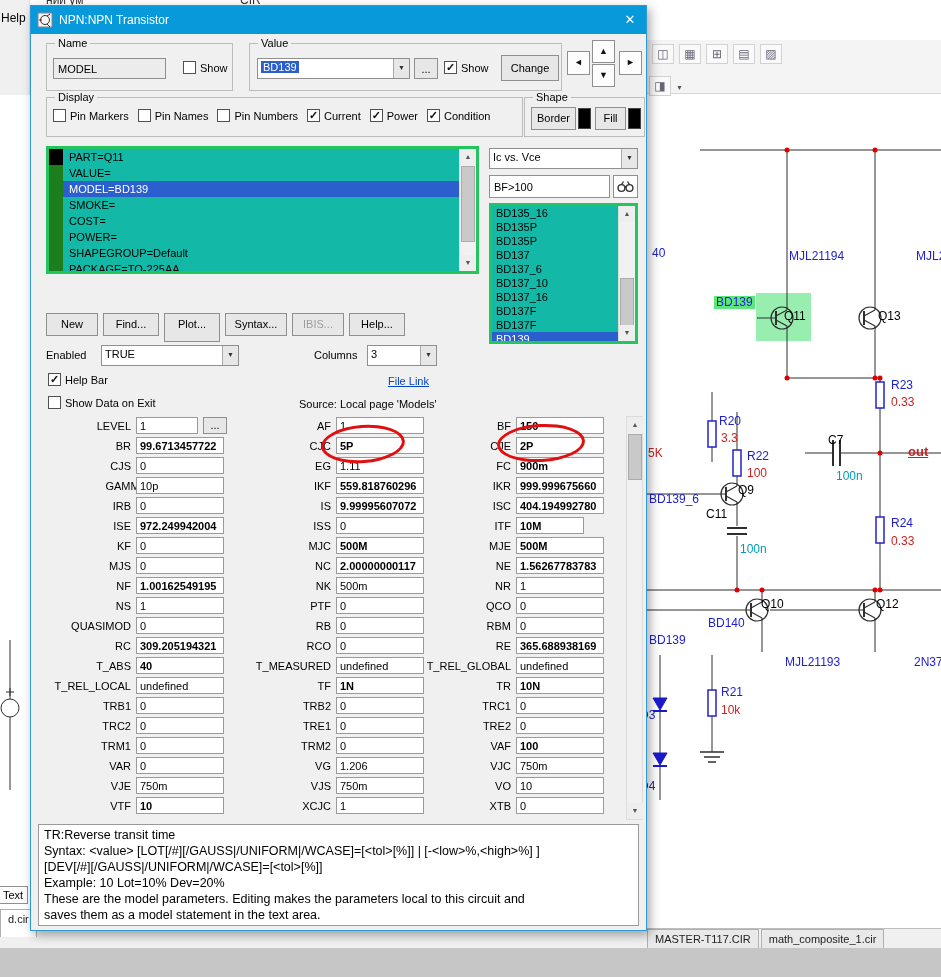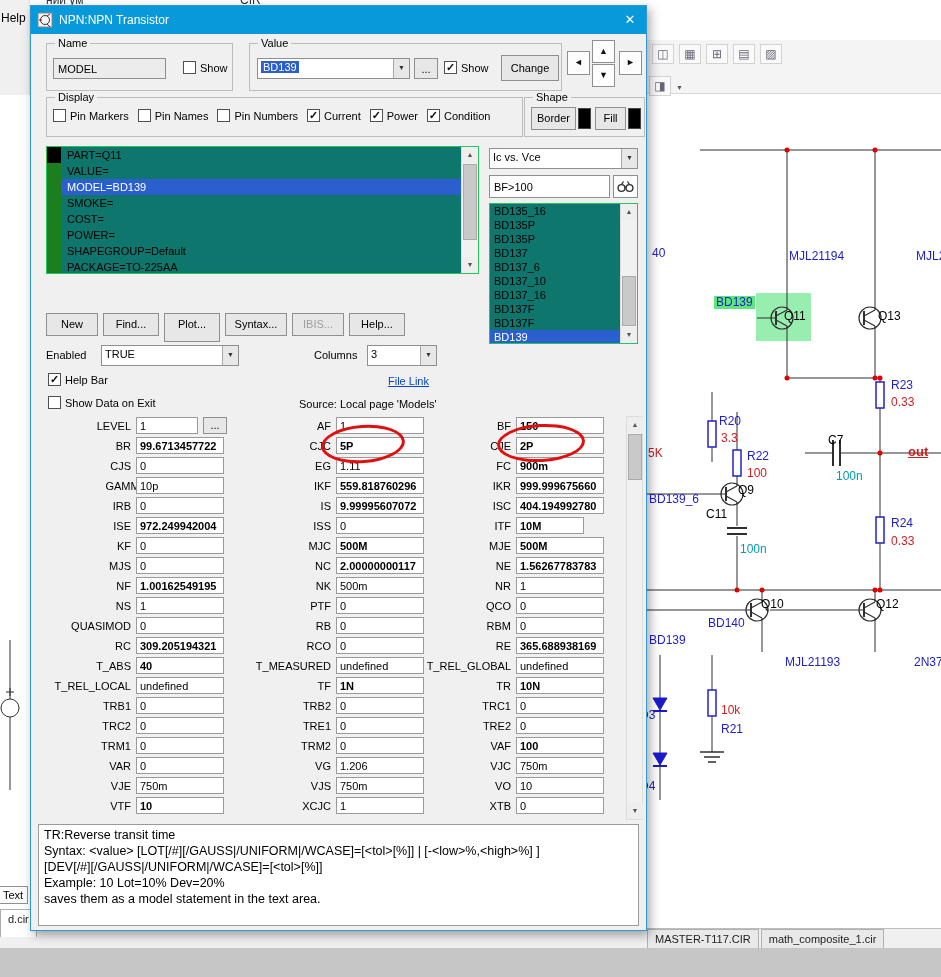--- a/index.html
+++ b/index.html
@@ -32,21 +32,21 @@
 .btn.abs{position:absolute}
 .btn.dis{color:#9d9d9d}
 .navbtn{position:absolute;background:#fdfdfd;border:1px solid #8f8f8f;text-align:center;font-size:9px;line-height:21px;color:#111}
 .combo{position:absolute;background:#fff;border:1px solid #8f8f8f}
 .cval{position:absolute;left:3px;top:2px;right:18px;white-space:nowrap;overflow:hidden}
 .cval.hl span{background:#2b5fce;color:#fff;padding:0 2px}
 .carr{position:absolute;right:0;top:0;bottom:0;width:16px;background:#e7e7e7;border-left:1px solid #a8a8a8;text-align:center;font-size:7px;line-height:18px;color:#333}
 .cb{display:inline-block;width:13px;height:13px;background:#fff;border:1px solid #505050;text-align:center;line-height:11px;font-size:11px;font-weight:bold;color:#111;vertical-align:middle}
 .cklab{margin-left:4px;vertical-align:middle}
 .ckwrap{display:inline-flex;align-items:center;white-space:nowrap}
-.lst{position:absolute;background:#0f766e;border:1px solid #22c55e;overflow:hidden}
+.lst{position:absolute;background:#14b8a6;border:3px solid #22c55e;overflow:hidden}
 .arow{display:flex;height:16px}
 .swatch{flex:0 0 14px;height:16px}
 .atext{flex:1;padding-left:6px;line-height:16px;margin-right:17px}
 .arow.sel .atext{background:#2b5fce;color:#fff}
 .mrow{height:14px;line-height:14px;padding-left:4px;margin-right:17px}
 .mrow.sel{background:#2b5fce;color:#fff;margin-right:17px}
 .sb{position:absolute;top:0;right:0;bottom:0;width:17px;background:#f1f1f1;border-left:1px solid #dcdcdc}
 .sb-up,.sb-dn{position:absolute;left:0;width:16px;height:16px;background:#eee;color:#555;font-size:7px;text-align:center;line-height:16px}
 .sb-up{top:0}.sb-dn{bottom:0}
 .sb-th{position:absolute;left:1px;width:14px;background:#c9c9c9;border:1px solid #ababab}
@@ -159,21 +159,21 @@
     <span class="slab" style="left: 706px; top: 508px; color: rgb(0, 0, 0);">C11</span>
     <span class="slab" style="left: 740px; top: 543px; color: rgb(0, 155, 181);">100n</span>
     <span class="slab" style="left: 891px; top: 517px; color: rgb(33, 33, 204);">R24</span>
     <span class="slab" style="left: 891px; top: 535px; color: rgb(204, 33, 33);">0.33</span>
     <span class="slab" style="left: 761px; top: 598px; color: rgb(0, 0, 0);">Q10</span>
     <span class="slab" style="left: 876px; top: 598px; color: rgb(0, 0, 0);">Q12</span>
     <span class="slab" style="left: 708px; top: 617px; color: rgb(33, 33, 204);">BD140</span>
     <span class="slab" style="left: 649px; top: 634px; color: rgb(33, 33, 204);">BD139</span>
     <span class="slab" style="left: 785px; top: 656px; color: rgb(33, 33, 204);">MJL21193</span>
     <span class="slab" style="left: 914px; top: 656px; color: rgb(33, 33, 204);">2N37</span>
-    <span class="slab" style="left: 721px; top: 723px; color: rgb(33, 33, 204);">R21</span>
+    <span class="slab" style="left: 721px; top: 686px; color: rgb(33, 33, 204);">R21</span>
     <span class="slab" style="left: 721px; top: 704px; color: rgb(204, 33, 33);">10k</span>
     <span class="slab" style="left: 640px; top: 709px; color: rgb(33, 33, 204);">D3</span>
     <span class="slab" style="left: 640px; top: 780px; color: rgb(33, 33, 204);">D4</span>
   </div>
 
 <div id="tabrow">
   <div id="doc-tabs" style="position:absolute;left:647px;top:0"><span class="tab">MASTER-T117.CIR</span><span class="tab">math_composite_1.cir</span><span class="tab active">УМЗЧ уменьше</span></div>
 </div>
 <div id="statusrow"></div>
 <div id="text-button">Text</div>
@@ -531,15 +531,16 @@
   </div>
 
   <div class="ellipse" style="left:290px;top:419px;width:84px;height:38px;transform:rotate(-4deg)"></div>
   <div class="ellipse" style="left:466px;top:418px;width:88px;height:38px;transform:rotate(-3deg)"></div>
 
   <div class="helpbox" id="help-lines">
       <div>TR:Reverse transit time</div>
       <div>Syntax: &lt;value&gt; [LOT[/#][/GAUSS|/UNIFORM|/WCASE]=[&lt;tol&gt;[%]] | [-&lt;low&gt;%,&lt;high&gt;%] ]</div>
       <div>[DEV[/#][/GAUSS|/UNIFORM|/WCASE]=[&lt;tol&gt;[%]]</div>
       <div>Example: 10 Lot=10% Dev=20%</div>
+      <div>These are the model parameters. Editing makes the parameters local to this circuit and</div>
       <div>saves them as a model statement in the text area.</div>
     </div>
 </div>
 
 </body></html>

